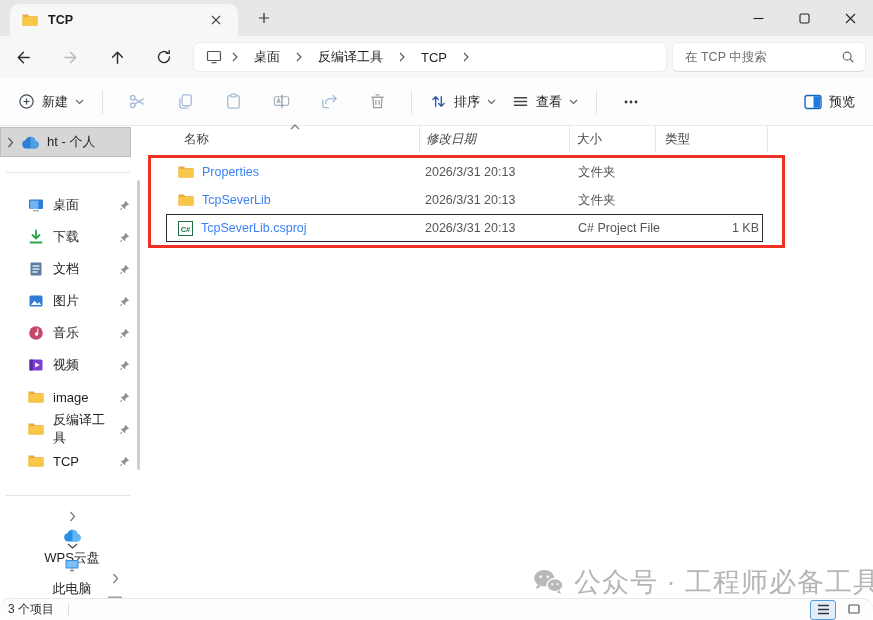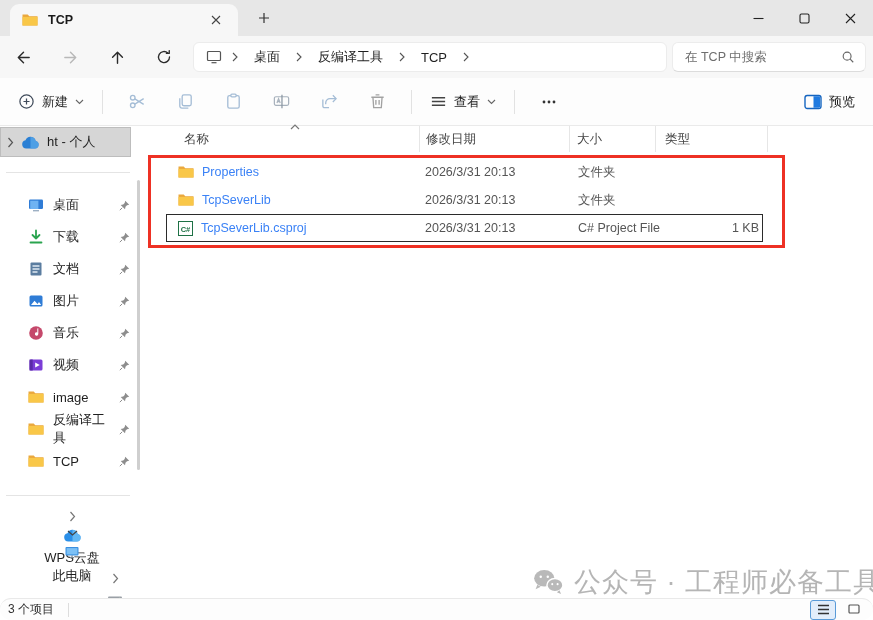--- a/index.html
+++ b/index.html
@@ -51,21 +51,21 @@
   .side-item .pin{margin-left:auto;}
   .tree-item{position:absolute;left:0;width:138px;height:28px;display:flex;align-items:center;gap:7px;
              padding-left:6px;box-sizing:border-box;flex-direction:column;}
   .side-scroll{position:absolute;left:137px;top:54px;width:3px;height:290px;background:#cfcfcf;border-radius:2px;}
 
   
   .main{position:absolute;left:148px;top:126px;right:0;bottom:22px;background:#fff;}
   .hdr{position:absolute;left:0;top:0;right:0;height:26px;display:flex;font-size:12.5px;color:#444;}
   .hc{box-sizing:border-box;border-right:1px solid #e6e6e6;display:flex;align-items:center;}
   .hc.name{width:272px;padding-left:36px;}
-  .hc.date{width:150px;padding-left:6px;}
+  .hc.date{width:150px;padding-left:6px;font-style:italic;}
   .hc.type{width:112px;padding-left:9px;}
   .hc.size{width:86px;padding-left:7px;}
   .hc.rest{flex:1;border-right:none;}
   .sort-caret{position:absolute;left:142px;top:-2px;}
   .rows{position:absolute;left:18px;top:32px;width:597px;}
   .frow{height:28px;display:flex;align-items:center;font-size:12.5px;}
   .frow.selected{outline:1px solid #2b2b2b;outline-offset:-1px;}
   .c-name{width:246px;display:flex;align-items:center;gap:8px;padding-left:12px;box-sizing:border-box;color:#3b82f6;white-space:nowrap;}
   .c-date{width:153px;padding-left:13px;box-sizing:border-box;color:#555;white-space:nowrap;}
   .c-type{width:164px;padding-left:13px;box-sizing:border-box;color:#555;white-space:nowrap;}
@@ -245,20 +245,33 @@
         </svg>
     </div>
     <div class="ibtn">
       <svg width="19" height="19" viewBox="0 0 20 20" fill="none" stroke="#a2a2a2" stroke-width="1.4">
           <path d="M3.5 5.5h13M8 3h4M5.2 5.5l.8 11h8l.8-11M8.3 8.5v5M11.7 8.5v5"></path>
         </svg>
     </div>
     <div class="tdiv"></div>
     <div class="tbtn">
       <span>
+        <svg width="17" height="17" viewBox="0 0 18 18" fill="none" stroke="#2a5db0" stroke-width="1.5" stroke-linecap="round" stroke-linejoin="round">
+            <path d="M6 14V4M6 4L3.2 6.8M6 4l2.8 2.8M12 4v10M12 14l-2.8-2.8M12 14l2.8-2.8"></path>
+          </svg>
+      </span>
+      <span>排序</span>
+      <span>
+        <svg width="9" height="6" viewBox="0 0 9 6" fill="none" stroke="#666" stroke-width="1.1">
+            <path d="M1 1l3.5 3.5L8 1"></path>
+          </svg>
+      </span>
+    </div>
+    <div class="tbtn">
+      <span>
         <svg width="17" height="17" viewBox="0 0 18 18" stroke="#444" stroke-width="1.5">
             <path d="M2 5h14M2 9h14M2 13h14"></path>
           </svg>
       </span>
       <span>查看</span>
       <span>
         <svg width="9" height="6" viewBox="0 0 9 6" fill="none" stroke="#666" stroke-width="1.1">
             <path d="M1 1l3.5 3.5L8 1"></path>
           </svg>
       </span>
@@ -457,21 +470,21 @@
       </span>
       <span>
         <svg width="19" height="13" viewBox="0 0 19 13">
             <path fill="#2a8fe8" d="M5.2 12.5a4.2 4.2 0 0 1-.7-8.3A5.3 5.3 0 0 1 14.7 5a3.8 3.8 0 0 1-.7 7.5z"></path>
             <path fill="#6cc0f7" d="M9.5 12.5h4.5a3.8 3.8 0 0 0 .7-7.5 5.3 5.3 0 0 0-5.2-4z" opacity=".85"></path>
           </svg>
       </span>
       <span>WPS云盘</span>
     </div>
 
-    <div class="tree-item" style="top:417px;justify-content:center;">
+    <div class="tree-item" style="top:417px;">
       <span>
         <svg width="11" height="7" viewBox="0 0 11 7" fill="none" stroke="#444" stroke-width="1.2">
             <path d="M1 1l4.5 4L10 1"></path>
           </svg>
       </span>
       <span>
         <svg width="16" height="16" viewBox="0 0 16 16">
             <rect x="1.5" y="3" width="13" height="8.5" rx="1" fill="#3a8fe0"></rect>
             <rect x="2.6" y="4.1" width="10.8" height="6.3" fill="#7cc0f5"></rect>
             <path d="M6 13.6h4M8 11.5v2" stroke="#7a8691" stroke-width="1.2"></path>

